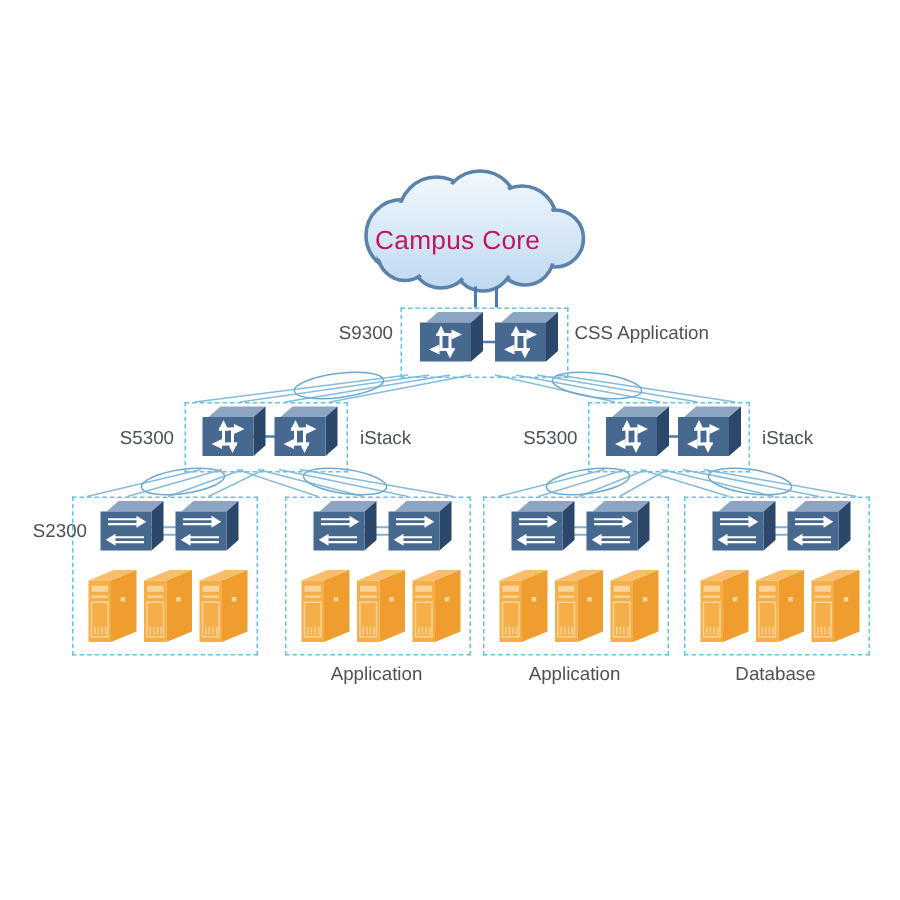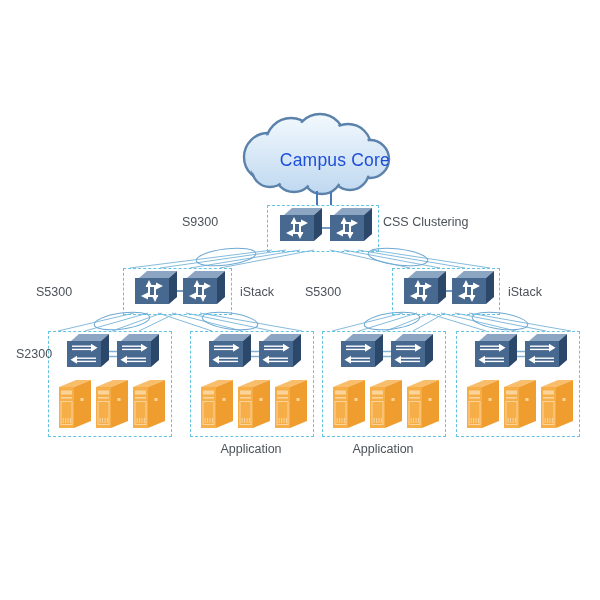--- a/index.html
+++ b/index.html
@@ -2,24 +2,24 @@
 <html><head>
 <meta charset="utf-8">
 <style>
   html,body{margin:0;padding:0;background:#fff;}
   #canvas{position:relative;width:600px;height:600px;background:#ffffff;overflow:hidden;
           font-family:"Liberation Sans",sans-serif;}
   #netsvg{position:absolute;left:0;top:0;z-index:1;}
   .dashbox{position:absolute;border:1px dashed #63c3e1;z-index:2;}
   .icon{position:absolute;z-index:3;}
   .lbl{position:absolute;z-index:4;color:#4b5258;font-size:12.5px;line-height:16px;white-space:nowrap;}
-  .lbl.right{text-align:left;}
+  .lbl.right{text-align:right;}
   .lbl.center{text-align:center;}
-  #cloud-label{position:absolute;z-index:4;color:#1d4ed8;font-size:17.5px;line-height:20px;
-               text-align:right;letter-spacing:0.2px;}
+  #cloud-label{position:absolute;z-index:4;color:#be185d;font-size:17.5px;line-height:20px;
+               text-align:left;letter-spacing:0.2px;}
 </style>
 </head>
 <body>
 
 <div id="canvas">
 
   <svg id="netsvg" width="600" height="600" viewBox="0 0 600 600">
     <defs>
       <linearGradient id="cloudGrad" gradientUnits="userSpaceOnUse" x1="0" y1="112" x2="0" y2="198">
         <stop offset="0" stop-color="#f4fafe"></stop>
@@ -250,24 +250,25 @@
   <svg class="icon" style="left:502px;top:378px" width="36" height="52">
       <use href="#srv"></use>
     </svg>
   <svg class="icon" style="left:539px;top:378px" width="36" height="52">
       <use href="#srv"></use>
     </svg>
 
   <div id="cloud-label" style="left:250px;top:150px;width:140px">Campus Core</div>
 
   <div class="lbl right" style="left:182px;top:214px;width:80px">S9300</div>
-  <div class="lbl" style="left:383px;top:214px;width:120px">CSS Clustering</div>
+  <div class="lbl" style="left:383px;top:214px;width:120px">CSS Application</div>
 
   <div class="lbl right" style="left:36px;top:284px;width:80px">S5300</div>
   <div class="lbl" style="left:240px;top:284px;width:70px">iStack</div>
   <div class="lbl right" style="left:305px;top:284px;width:80px">S5300</div>
   <div class="lbl" style="left:508px;top:284px;width:70px">iStack</div>
 
   <div class="lbl right" style="left:16px;top:346px;width:42px">S2300</div>
 
   <div class="lbl center" style="left:191px;top:441px;width:120px">Application</div>
   <div class="lbl center" style="left:323px;top:441px;width:120px">Application</div>
+  <div class="lbl center" style="left:457px;top:441px;width:120px">Database</div>
 </div>
 
 </body></html>

